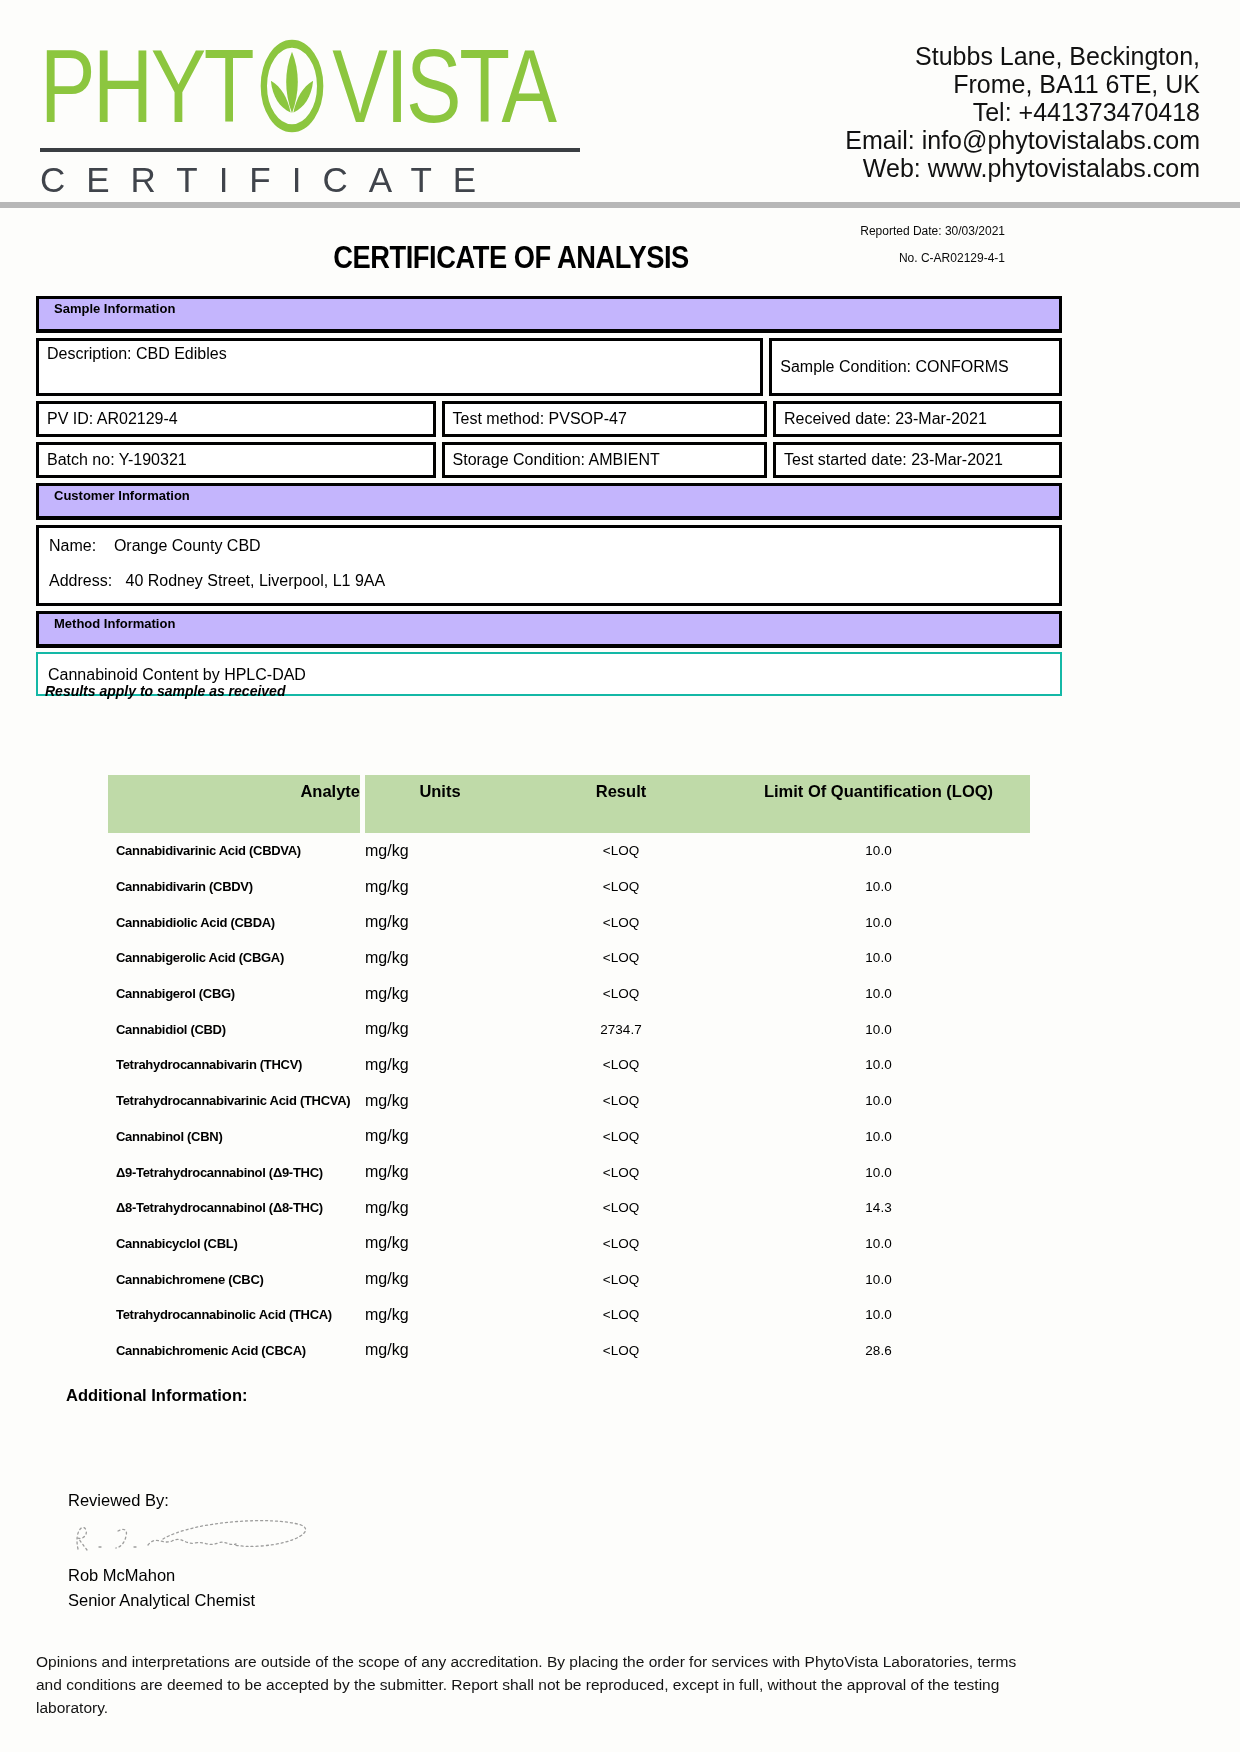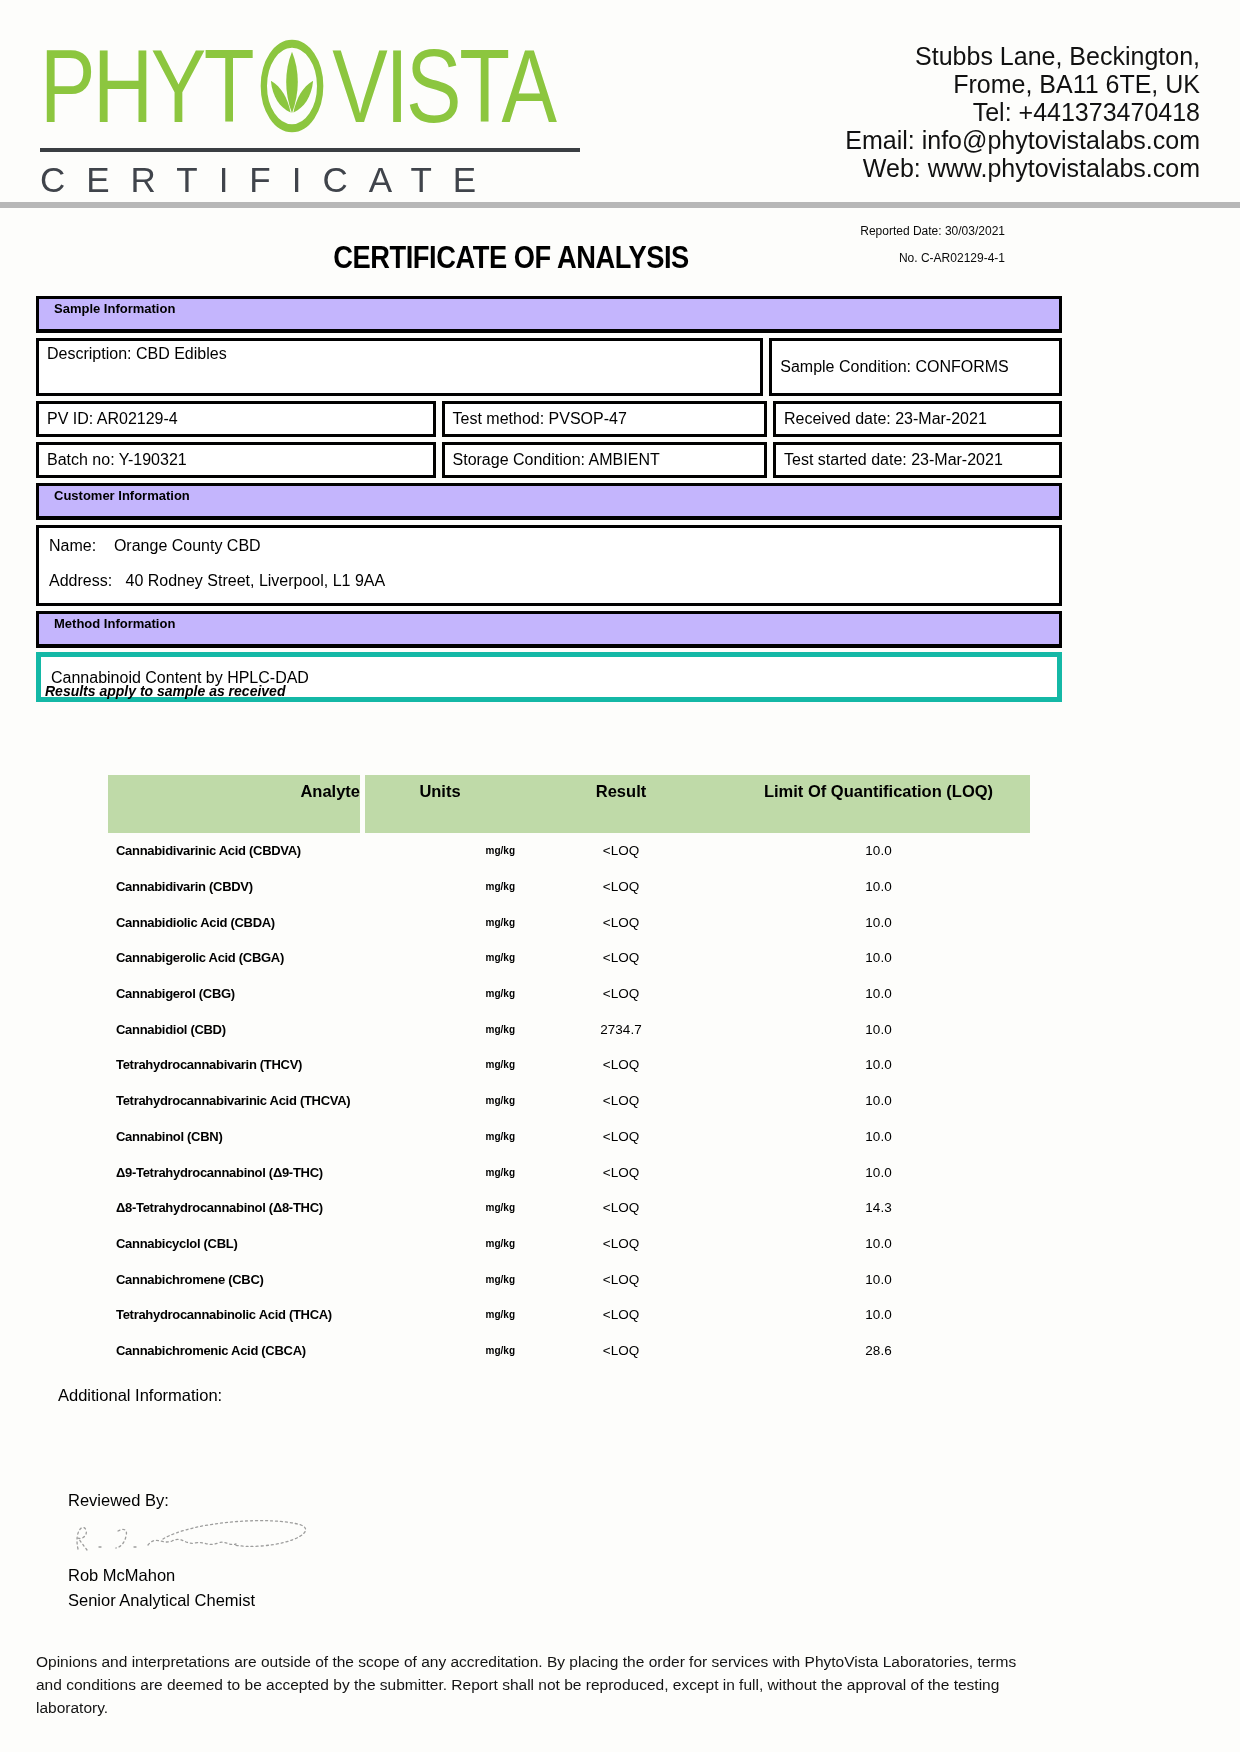--- a/index.html
+++ b/index.html
@@ -49,40 +49,40 @@
   .info-bar:first-child { margin-top: 0; }
   .grid2 { display: grid; grid-template-columns: 71.3fr 28.7fr; gap: 6px; margin-top: 5px; }
   .grid3 { display: grid; grid-template-columns: 39.4fr 32.1fr; grid-template-columns: 39.4fr 32.1fr 28.5fr; gap: 6px; margin-top: 5px; }
   .cell { border: 3px solid #000; background: #fff; padding: 4px 8px; }
   .cell.tall { height: 58px; }
   .cell.vcenter { display: flex; align-items: center; }
   .cell.short { height: 36px; display: flex; align-items: center; }
   .block-cell { border: 3px solid #000; background: #fff; margin-top: 5px; padding: 9px 10px 13px 10px; }
   .block-cell .line2 { margin-top: 17px; }
   .pre { white-space: pre-wrap; }
-  .method-cell { border: 5px solid #14b8a6; background: #fff; margin-top: 4px; padding: 12px 10px 10px 10px; }
+  .method-cell { border: 2px solid #14b8a6; background: #fff; margin-top: 4px; padding: 12px 10px 10px 10px; }
 
   
   .results-note { position: absolute; top: 683px; left: 45px; font-size: 14px; font-weight: 700; font-style: italic; }
 
   
   .results { position: absolute; top: 775px; left: 108px; width: 922px; }
   .results-header { display: flex; gap: 5px; }
   .rh-box { background: #bfdaa8; height: 58px; padding-top: 7px; font-weight: 700; font-size: 16.5px; }
   .rh-analyte { width: 252px; text-align: right; }
   .rh-rest { flex: 1; display: grid; grid-template-columns: 150px 212px 1fr; }
   .rh-rest span { text-align: center; }
   .result-row { display: grid; grid-template-columns: 257px 150px 212px 1fr; height: 35.7px; align-items: center; }
   .result-row .analyte { font-weight: 700; font-size: 13px; letter-spacing: -0.3px; padding-left: 8px; }
-  .result-row .units { font-weight: 700; font-size: 10px; text-align: right; }
+  .result-row .units { font-weight: 400; font-size: 16px; text-align: left; }
   .result-row .result { font-size: 13.5px; text-align: center; }
   .result-row .loq { font-size: 13.5px; text-align: center; }
 
   
-  .additional { position: absolute; top: 1386px; left: 58px; font-size: 16.5px; font-weight: 400; }
+  .additional { position: absolute; top: 1386px; left: 66px; font-size: 16.5px; font-weight: 700; }
   .reviewed { position: absolute; top: 1488px; left: 68px; font-size: 16.5px; line-height: 25px; }
   .sig { display: block; margin: 2px 0 2px 0; }
   .footer {
     position: absolute; top: 1650px; left: 36px; width: 1004px;
     font-size: 15.5px; line-height: 23px; color: #141414;
   }
 </style>
 </head>
 <body>
 

